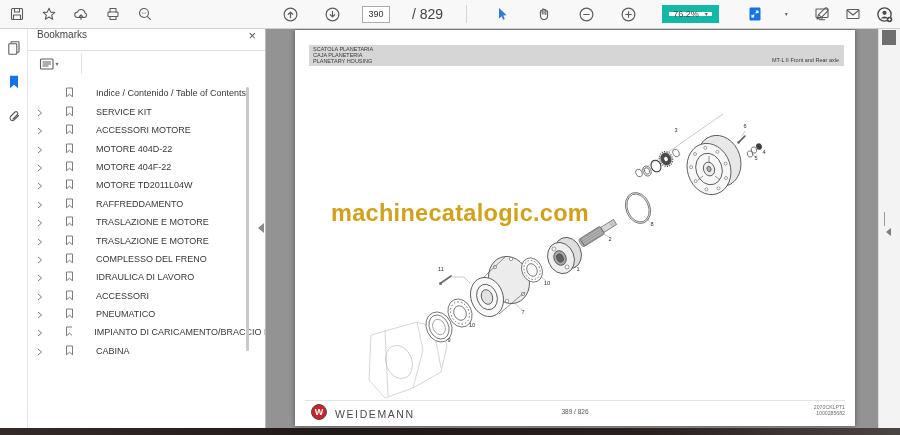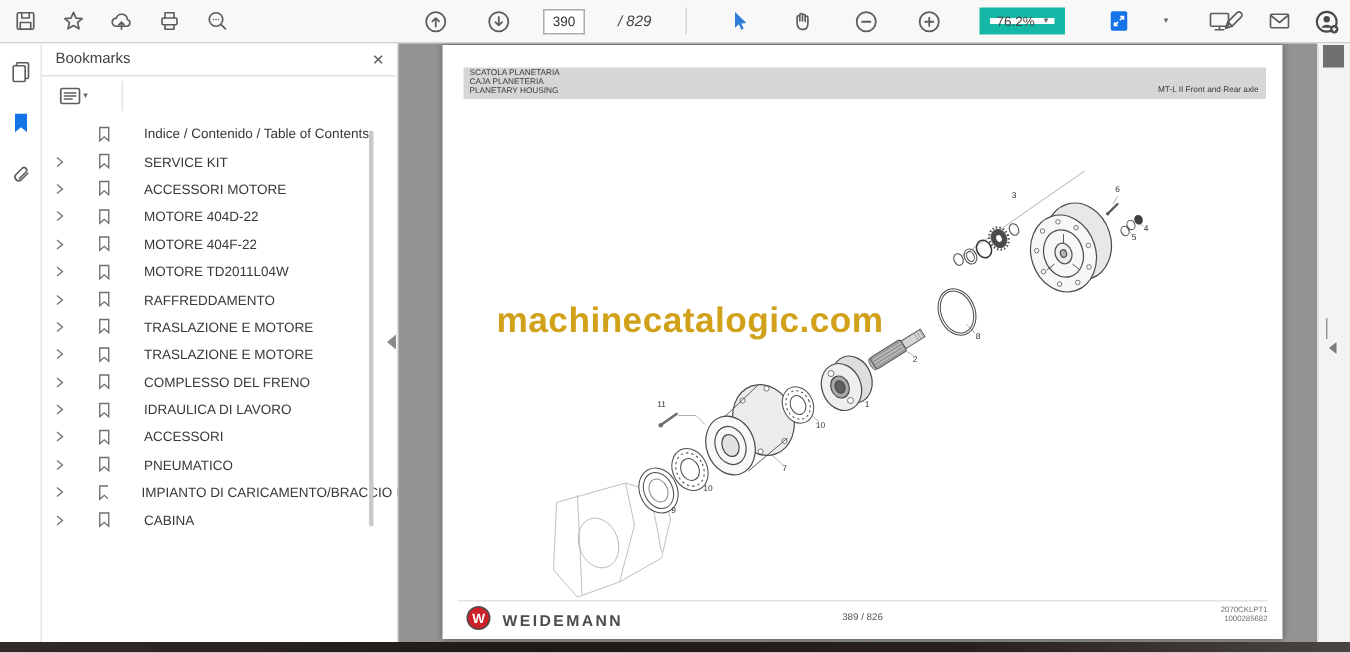--- a/index.html
+++ b/index.html
@@ -17,41 +17,41 @@
            border-bottom:1px solid #cfcfcf;}
   .tb-group{position:absolute;top:0;height:28px;display:flex;align-items:center;}
   .tb-left{left:5px;gap:8px;}
   .tb-center{left:278px;gap:18px;}
   .tb-right{right:4px;gap:7px;}
   .tbtn{width:24px;height:24px;display:flex;align-items:center;justify-content:center;border-radius:3px;}
   .icon{stroke:#5c5c5c;fill:none;stroke-width:1.1;stroke-linecap:round;stroke-linejoin:round;}
   .divider{width:1px;height:18px;background:#d6d6d6;margin:0 5px;}
   .page-input{width:28px;height:17px;border:1px solid #ababab;background:#fff;
               font-size:9px;text-align:center;color:#333;font-family:"Liberation Sans",sans-serif;padding:0;}
-  .page-total{font-size:10px;color:#444;margin-left:4px;white-space:nowrap;font-style:italic;}
+  .page-total{font-size:14px;color:#444;margin-left:4px;white-space:nowrap;}
   .zoom-box{height:18px;border:7px solid #14b8a6;background:#fff;display:flex;align-items:center;
             padding:0 4px;gap:6px;margin-left:4px;}
   .zoom-val{font-size:9px;color:#444;}
   .caret{font-size:6px;color:#666;line-height:1;}
 
   
   .main{position:absolute;top:29px;left:0;right:0;bottom:7px;display:flex;}
   .rail{width:28px;background:#fff;border-right:1px solid #e6e6e6;display:flex;flex-direction:column;
         align-items:center;padding-top:8px;gap:12px;}
   .rail .tbtn{width:22px;height:22px;}
 
   .panel{width:238px;background:#fff;border-right:1px solid #b9b9b9;position:relative;display:flex;flex-direction:column;}
-  .panel-header{height:22px;display:flex;align-items:center;justify-content:space-between;
+  .panel-header{height:22px;display:flex;justify-content:space-between;
                 padding:0 9px;border-bottom:1px solid #e2e2e2;}
   .panel-title{font-size:10px;color:#444;}
   .close-x{font-size:13px;color:#555;line-height:1;cursor:default;}
   .panel-tools{height:26px;display:flex;align-items:center;padding:0 6px;position:relative;}
   .panel-tools .vline{position:absolute;left:53px;top:3px;bottom:3px;width:1px;background:#e4e4e4;}
   .bm-list{flex:1;padding-top:3px;overflow:hidden;}
-  .bm-row{height:18.4px;display:flex;align-items:center;padding-left:8px;gap:22px;white-space:nowrap;overflow:hidden;}
+  .bm-row{height:18.4px;display:flex;align-items:flex-end;padding-left:8px;gap:22px;white-space:nowrap;overflow:hidden;}
   .bm-chevron{width:7px;display:flex;justify-content:center;flex:none;}
   .bm-label{font-size:9px;color:#383838;overflow:hidden;text-overflow:clip;}
   .panel-scrollbar{position:absolute;right:16px;top:58px;width:3px;height:264px;background:#c9c9c9;border-radius:2px;}
   .panel-collapse{position:absolute;right:1px;top:194px;width:0;height:0;
                   border-top:5px solid transparent;border-bottom:5px solid transparent;border-right:6px solid #8a8a8a;}
 
   .viewer{flex:1;background:#939393;position:relative;overflow:hidden;}
   .page{position:absolute;left:29px;top:1px;width:560px;height:396px;background:#fff;
         box-shadow:0 0 5px rgba(0,0,0,.45);}
 
@@ -61,21 +61,21 @@
 
   .watermark{position:absolute;left:36px;top:170px;font-size:23.5px;font-weight:bold;color:var(--wm);letter-spacing:.3px;}
 
   .diagram{position:absolute;left:0;top:0;width:560px;height:396px;}
   .plabel{font-size:5.6px;fill:#2e2e2e;font-family:"Liberation Sans",sans-serif;text-anchor:middle;}
 
   .doc-footer-rule{position:absolute;left:10px;right:10px;top:370px;border-top:1px solid #e3e3e3;}
   .logo-badge{position:absolute;left:16px;top:374px;width:16px;height:16px;border-radius:50%;
               background:var(--logored);border:1.5px solid #4c4c4c;display:flex;align-items:center;justify-content:center;}
   .logo-w{color:#fff;font-size:9px;font-weight:bold;line-height:1;}
-  .brand-text{position:absolute;left:40px;top:378px;font-size:10.5px;font-weight:bold;color:#4c4c4c;letter-spacing:1.6px;text-align:center;}
+  .brand-text{position:absolute;left:40px;top:378px;font-size:10.5px;font-weight:normal;color:#4c4c4c;letter-spacing:1.6px;text-align:center;}
   .footer-page{position:absolute;left:0;right:0;top:378px;text-align:center;font-size:6.5px;color:#555;}
   .footer-codes{position:absolute;right:10px;top:374px;text-align:right;font-size:5.2px;line-height:6px;color:#707070;}
 
   .vscroll{width:22px;background:#f3f3f3;border-left:1px solid #dcdcdc;position:relative;}
   .vthumb{position:absolute;left:3px;top:1px;width:14px;height:15px;background:#6f6f6f;}
   .right-collapse{position:absolute;left:5px;top:183px;width:1px;height:14px;background:#9a9a9a;}
   .right-collapse:after{content:"";position:absolute;left:2px;top:16px;width:0;height:0;
       border-top:4px solid transparent;border-bottom:4px solid transparent;border-right:5px solid #7c7c7c;}
 
   .bottombar{position:absolute;left:0;right:0;bottom:0;height:7px;

